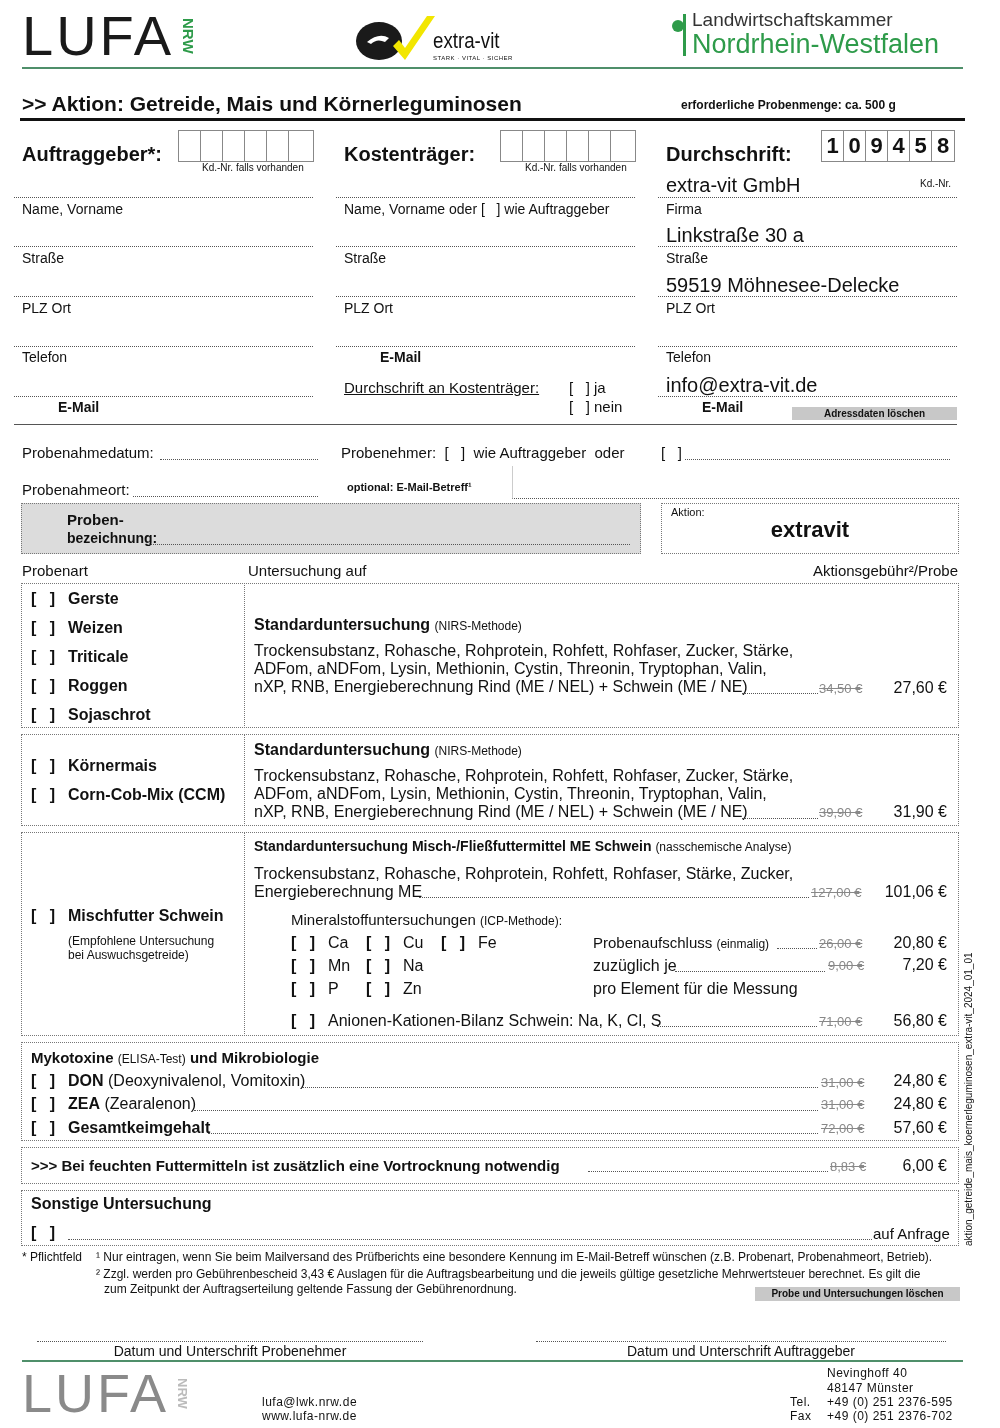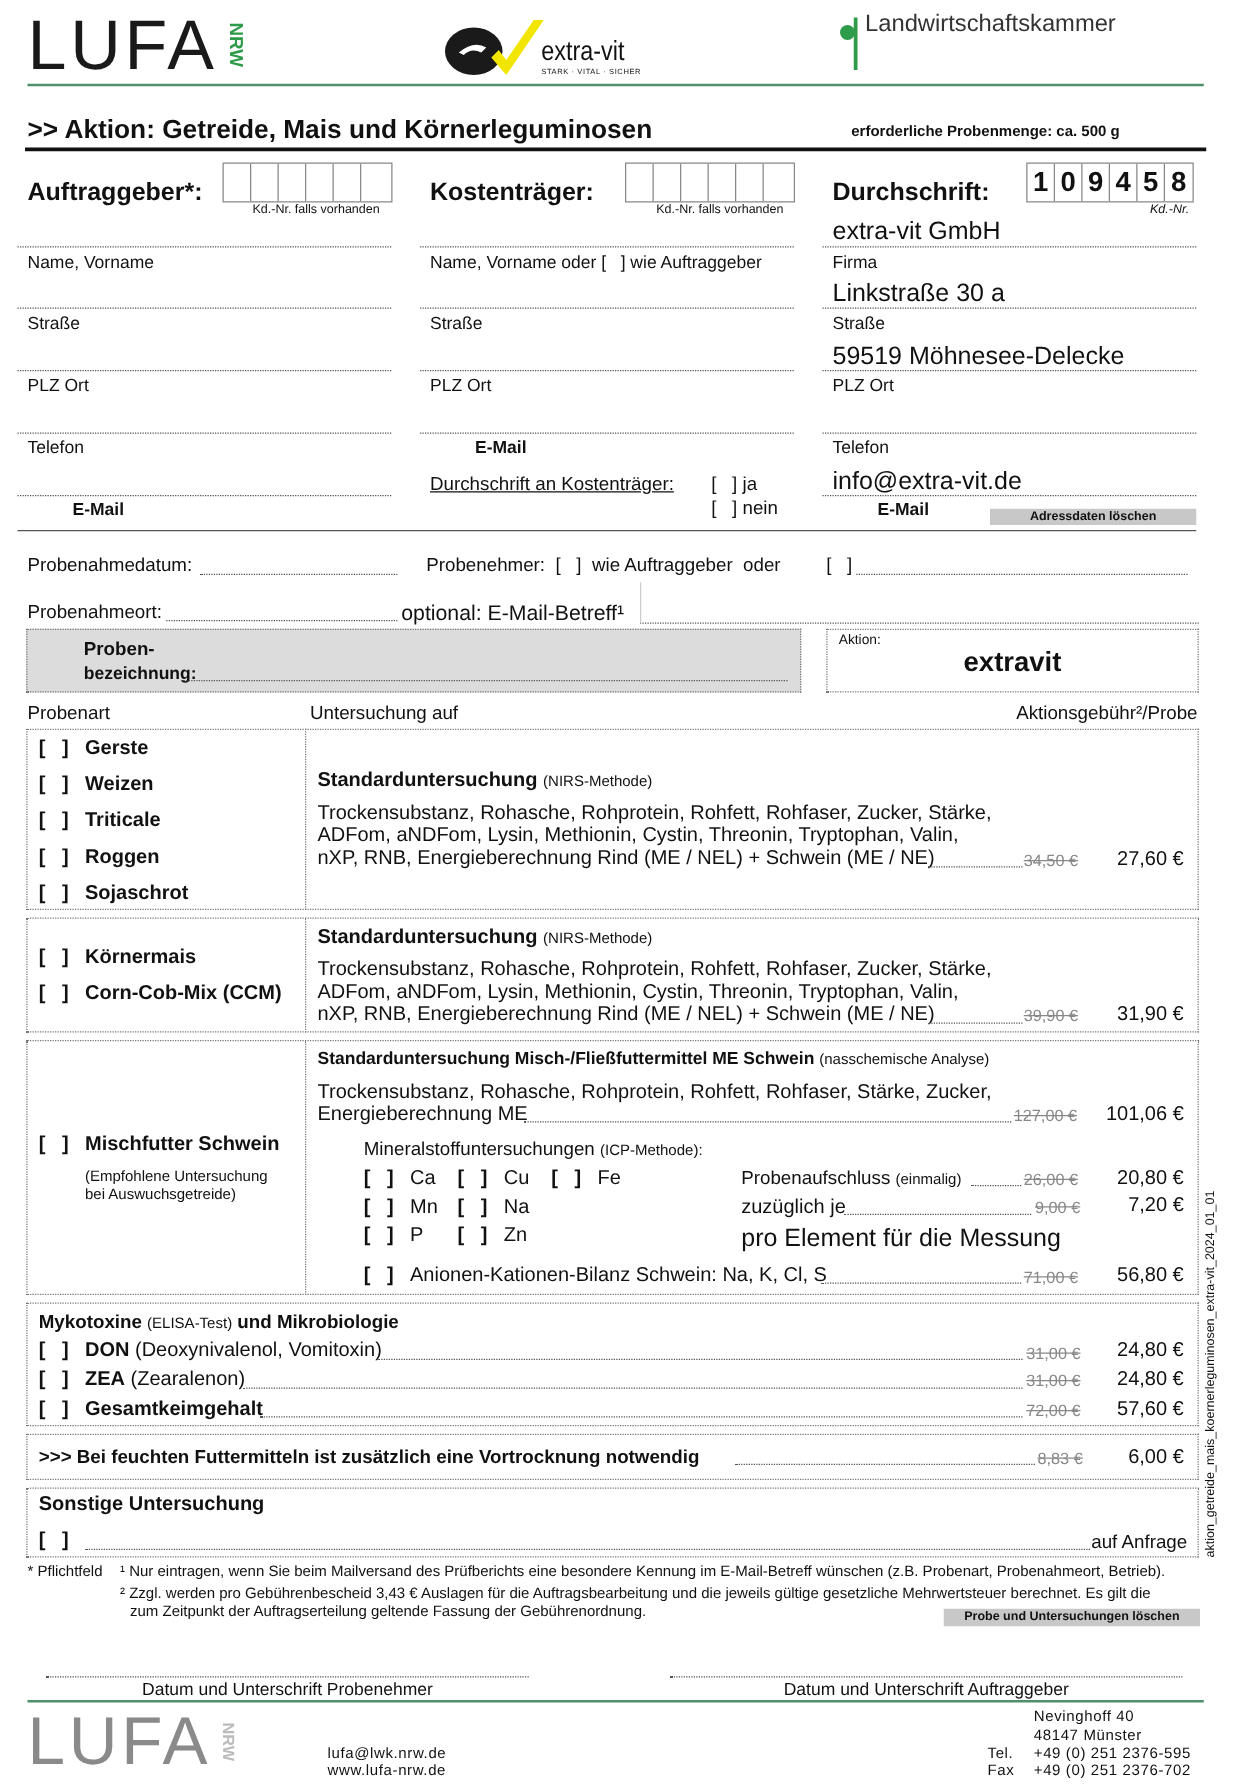--- a/index.html
+++ b/index.html
@@ -40,20 +40,21 @@
     <path d="M38 32 L50 46 L80 2 L72 2 L50 34 L44 26 Z" fill="#f2e600"></path>
   </svg>
   <span style="position:absolute;left:78px;top:14px;font-size:22px;font-family:'Liberation Sans Narrow','Liberation Sans',sans-serif;transform:scaleX(0.85);transform-origin:left;">extra-vit</span>
   <span style="position:absolute;left:78px;top:41px;font-size:6px;letter-spacing:0.5px;">STARK · VITAL · SICHER</span>
 </div>
 
 <div class="abs" style="left:672px;top:10px;">
   <span style="position:absolute;left:0;top:10px;width:12px;height:12px;border-radius:50%;background:#2e9b4a;"></span>
   <span style="position:absolute;left:11px;top:4px;width:3px;height:42px;background:#2e9b4a;"></span>
   <div style="margin-left:20px;font-size:19px;color:#333;line-height:20px;">Landwirtschaftskammer</div>
+  <div style="margin-left:20px;font-size:27px;color:#2e9b4a;line-height:28px;">Nordrhein-Westfalen</div>
 </div>
 
 <div class="abs green-line" style="left:22px;top:67px;width:941px;"></div>
 
 <div class="abs" style="left:22px;top:92px;font-size:21px;font-weight:bold;">&gt;&gt; Aktion: Getreide, Mais und Körnerleguminosen</div>
 <div class="abs" style="left:681px;top:98px;font-size:12px;font-weight:bold;">erforderliche Probenmenge: ca. 500 g</div>
 <div class="abs" style="left:20px;top:118px;width:945px;height:3px;background:#111;"></div>
 
 <div class="abs sec-title" style="left:22px;top:143px;">Auftraggeber*:</div>
 <div class="abs kdboxes" style="left:178px;top:130px;width:136px;height:32px;">
@@ -102,21 +103,21 @@
 
 <div class="abs sec-title" style="left:666px;top:143px;">Durchschrift:</div>
 <div class="abs kdboxes" style="left:821px;top:130px;width:134px;height:32px;">
   <span>1</span>
   <span>0</span>
   <span>9</span>
   <span>4</span>
   <span>5</span>
   <span>8</span>
 </div>
-<div class="abs kdnote" style="left:920px;top:162px;font-style:italic;">Kd.-Nr.</div>
+<div class="abs kdnote" style="left:920px;top:178px;">Kd.-Nr.</div>
 
 <div class="abs dots filled" style="left:658px;top:172px;width:299px;height:26px;padding-left:8px;line-height:26px;">extra-vit GmbH</div>
 <div class="abs lbl" style="left:666px;top:201px;">Firma</div>
 <div class="abs dots filled" style="left:658px;top:220px;width:299px;height:27px;padding-left:8px;line-height:30px;">Linkstraße 30 a</div>
 <div class="abs lbl" style="left:666px;top:250px;">Straße</div>
 <div class="abs dots filled" style="left:658px;top:270px;width:299px;height:27px;padding-left:8px;line-height:30px;">59519 Möhnesee-Delecke</div>
 <div class="abs lbl" style="left:666px;top:300px;">PLZ Ort</div>
 <div class="abs dots" style="left:658px;top:320px;width:299px;height:27px;"></div>
 <div class="abs lbl" style="left:666px;top:349px;">Telefon</div>
 <div class="abs dots filled" style="left:658px;top:370px;width:299px;height:27px;padding-left:8px;line-height:30px;">info@extra-vit.de</div>
@@ -126,21 +127,21 @@
 <div class="abs" style="left:14px;top:424px;width:943px;height:1px;background:#555;"></div>
 
 <div class="abs" style="left:22px;top:444px;font-size:15px;">Probenahmedatum:</div>
 <div class="abs dots" style="left:160px;top:444px;width:158px;height:16px;"></div>
 <div class="abs" style="left:22px;top:481px;font-size:15px;">Probenahmeort:</div>
 <div class="abs dots" style="left:133px;top:481px;width:185px;height:16px;"></div>
 
 <div class="abs" style="left:341px;top:444px;font-size:15px;white-space:pre;">Probenehmer:  [   ]  wie Auftraggeber  oder</div>
 <div class="abs" style="left:661px;top:444px;font-size:15px;white-space:pre;">[   ]</div>
 <div class="abs dots" style="left:685px;top:444px;width:265px;height:16px;"></div>
-<div class="abs" style="left:321px;top:481px;font-size:17px;">optional: E-Mail-Betreff¹</div>
+<div class="abs" style="left:347px;top:481px;font-size:11px;font-weight:bold;">optional: E-Mail-Betreff¹</div>
 <div class="abs" style="left:512px;top:466px;width:447px;height:33px;border-left:1px solid #ccc;border-bottom:1px dotted #555;"></div>
 
 <div class="abs box" style="left:21px;top:503px;width:620px;height:51px;background:#dcdcdc;"></div>
 <div class="abs lbl-b" style="left:31px;top:511px;font-size:15px;">Proben-</div>
 <div class="abs lbl-b" style="left:31px;top:530px;font-size:14px;">bezeichnung:</div>
 <div class="abs dots" style="left:145px;top:531px;width:485px;height:14px;"></div>
 
 <div class="abs box" style="left:661px;top:503px;width:298px;height:51px;"></div>
 <div class="abs" style="left:671px;top:506px;font-size:11px;">Aktion:</div>
 <div class="abs" style="left:661px;top:517px;width:298px;text-align:center;font-size:22px;font-weight:bold;">extravit</div>
@@ -254,21 +255,21 @@
   <span>Probenaufschluss</span> <span class="small">(einmalig)</span>
 </div>
 <div class="abs dots" style="left:777px;top:935px;width:40px;height:14px;"></div>
 <div class="abs old" style="left:819px;top:936px;">26,00 €</div>
 <div class="abs new" style="left:870px;top:934px;width:77px;">20,80 €</div>
 
 <div class="abs" style="left:593px;top:957px;font-size:16px;">zuzüglich je</div>
 <div class="abs dots" style="left:675px;top:958px;width:150px;height:14px;"></div>
 <div class="abs old" style="left:828px;top:958px;">9,00 €</div>
 <div class="abs new" style="left:870px;top:956px;width:77px;">7,20 €</div>
-<div class="abs" style="left:593px;top:980px;font-size:20px;">pro Element für die Messung</div>
+<div class="abs" style="left:593px;top:980px;font-size:16px;">pro Element für die Messung</div>
 
 <div class="abs" style="left:291px;top:1012px;display:flex;font-size:16px;">
   <span class="cb" style="width:37px;">[   ]</span>
     <span>Anionen-Kationen-Bilanz Schwein: Na, K, Cl, S</span>
 </div>
 <div class="abs dots" style="left:657px;top:1013px;width:160px;height:14px;"></div>
 <div class="abs old" style="left:819px;top:1014px;">71,00 €</div>
 <div class="abs new" style="left:870px;top:1012px;width:77px;">56,80 €</div>
 
 <div class="abs box" style="left:21px;top:1042px;width:938px;height:99px;"></div>

